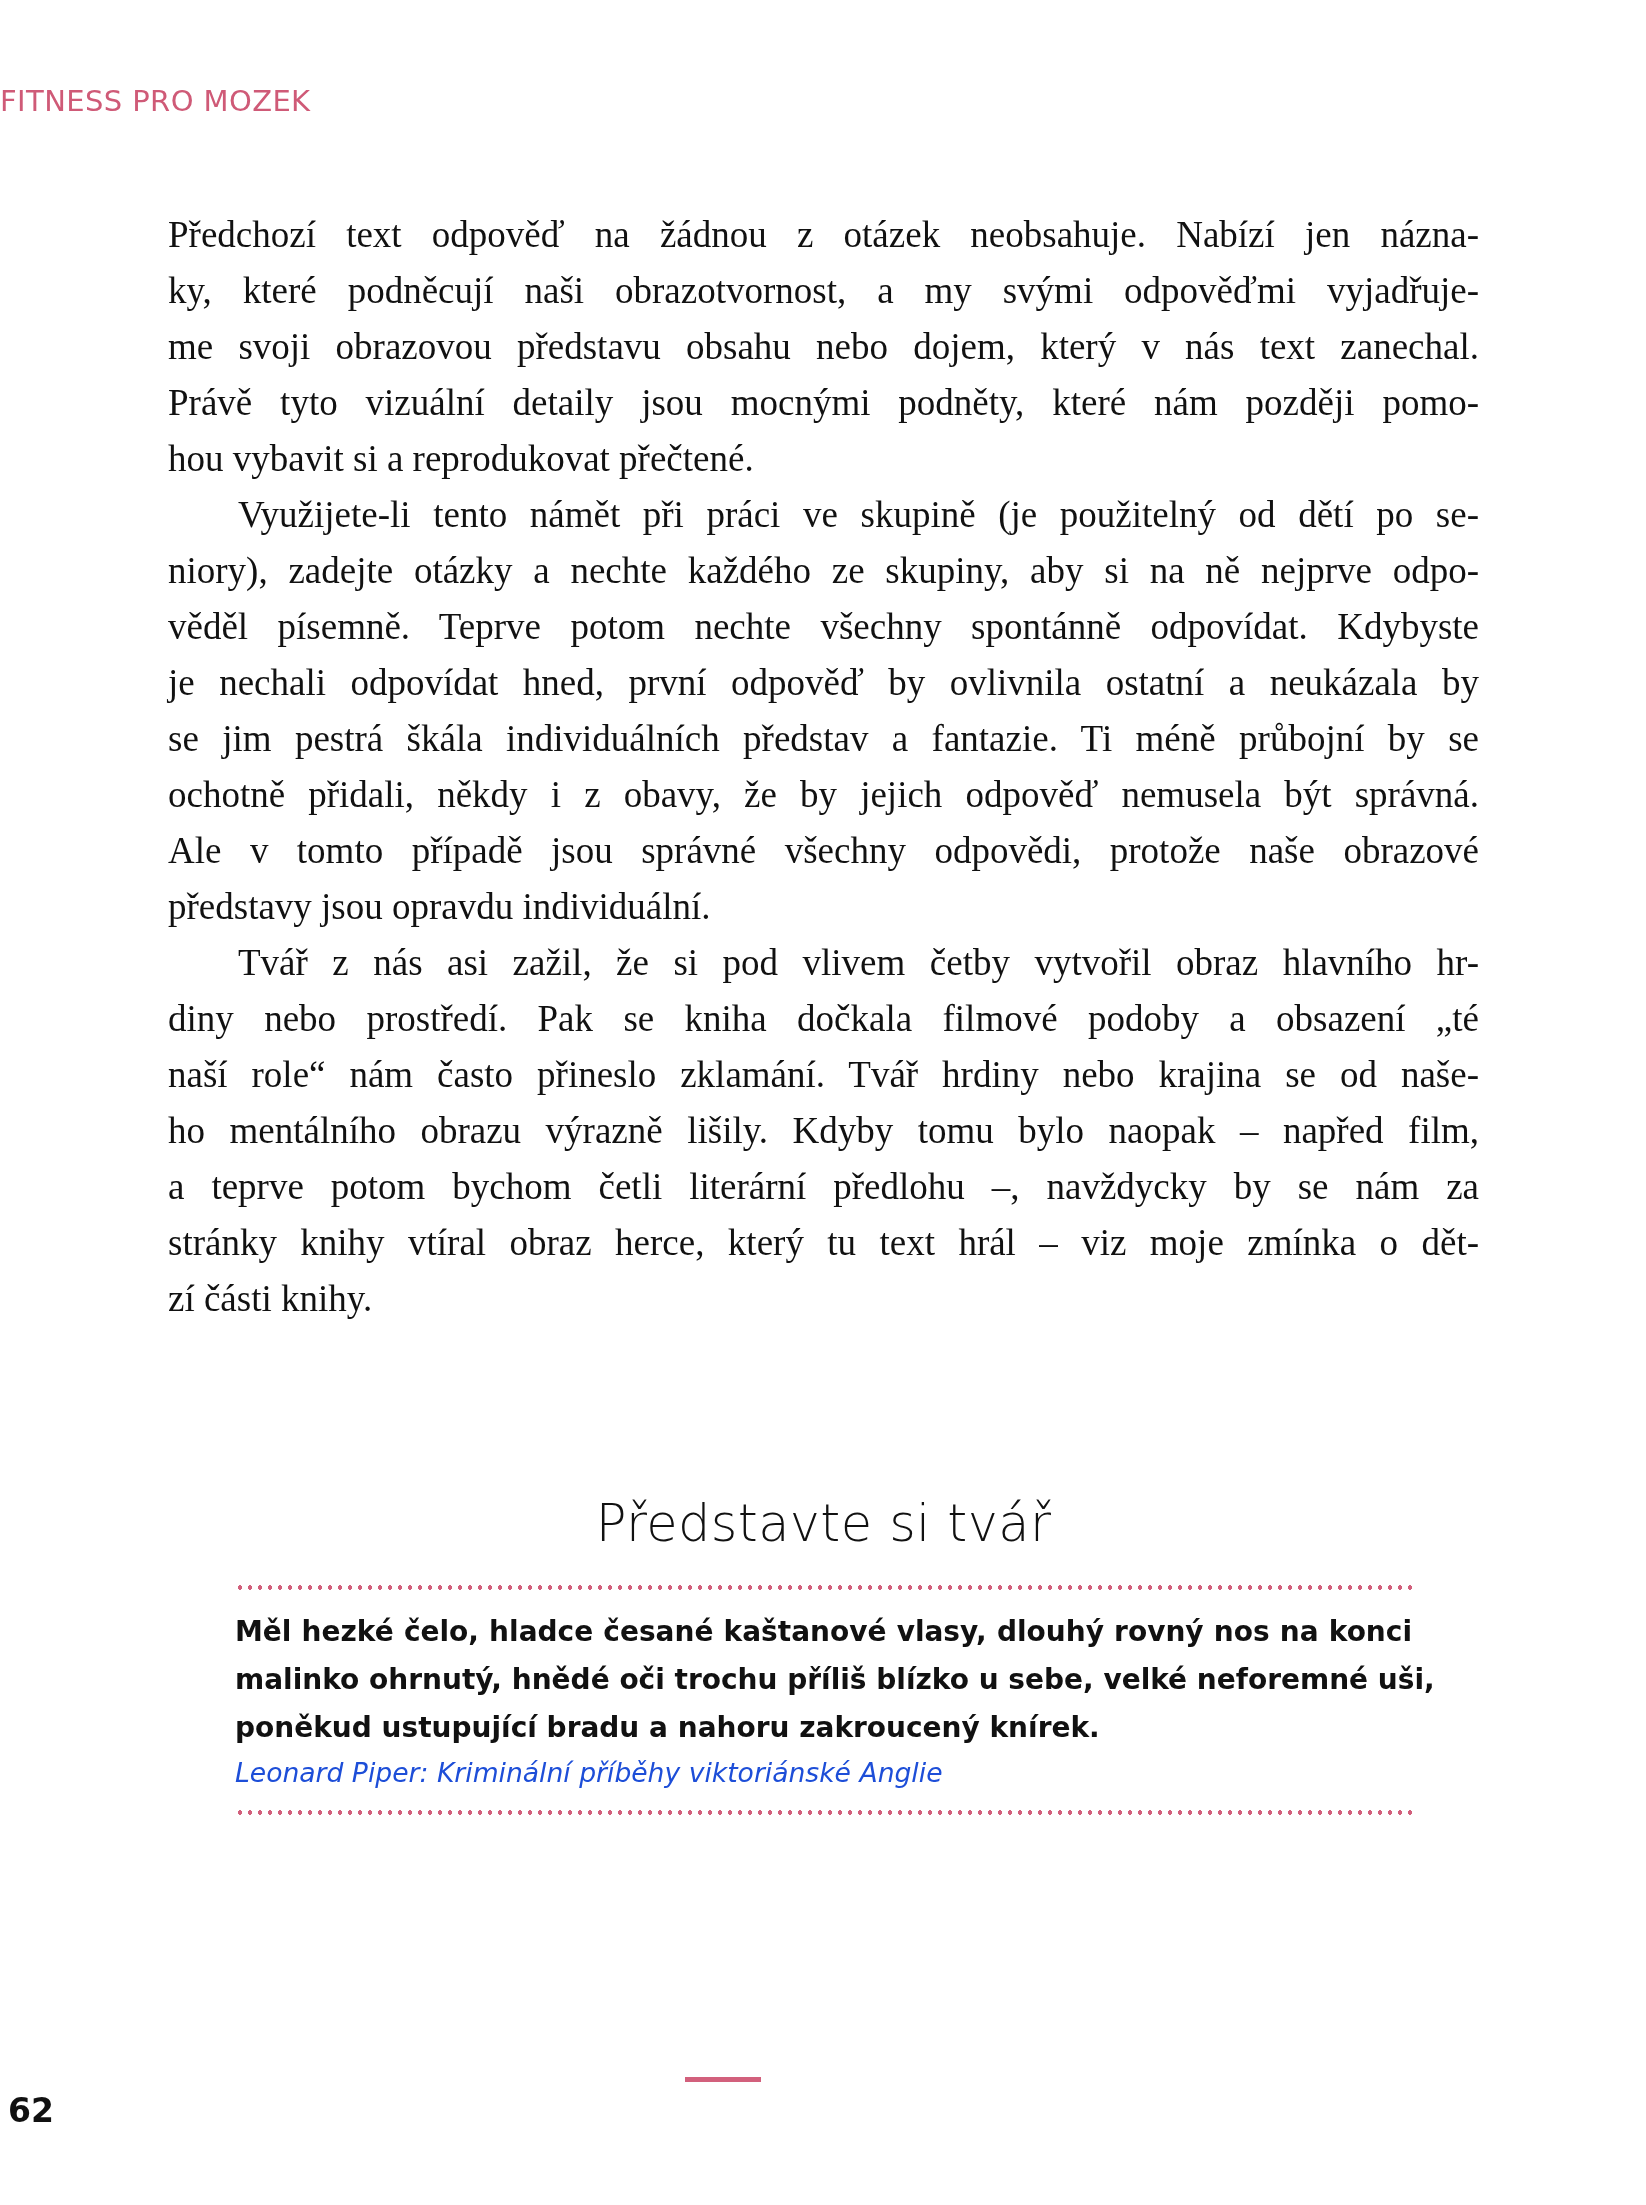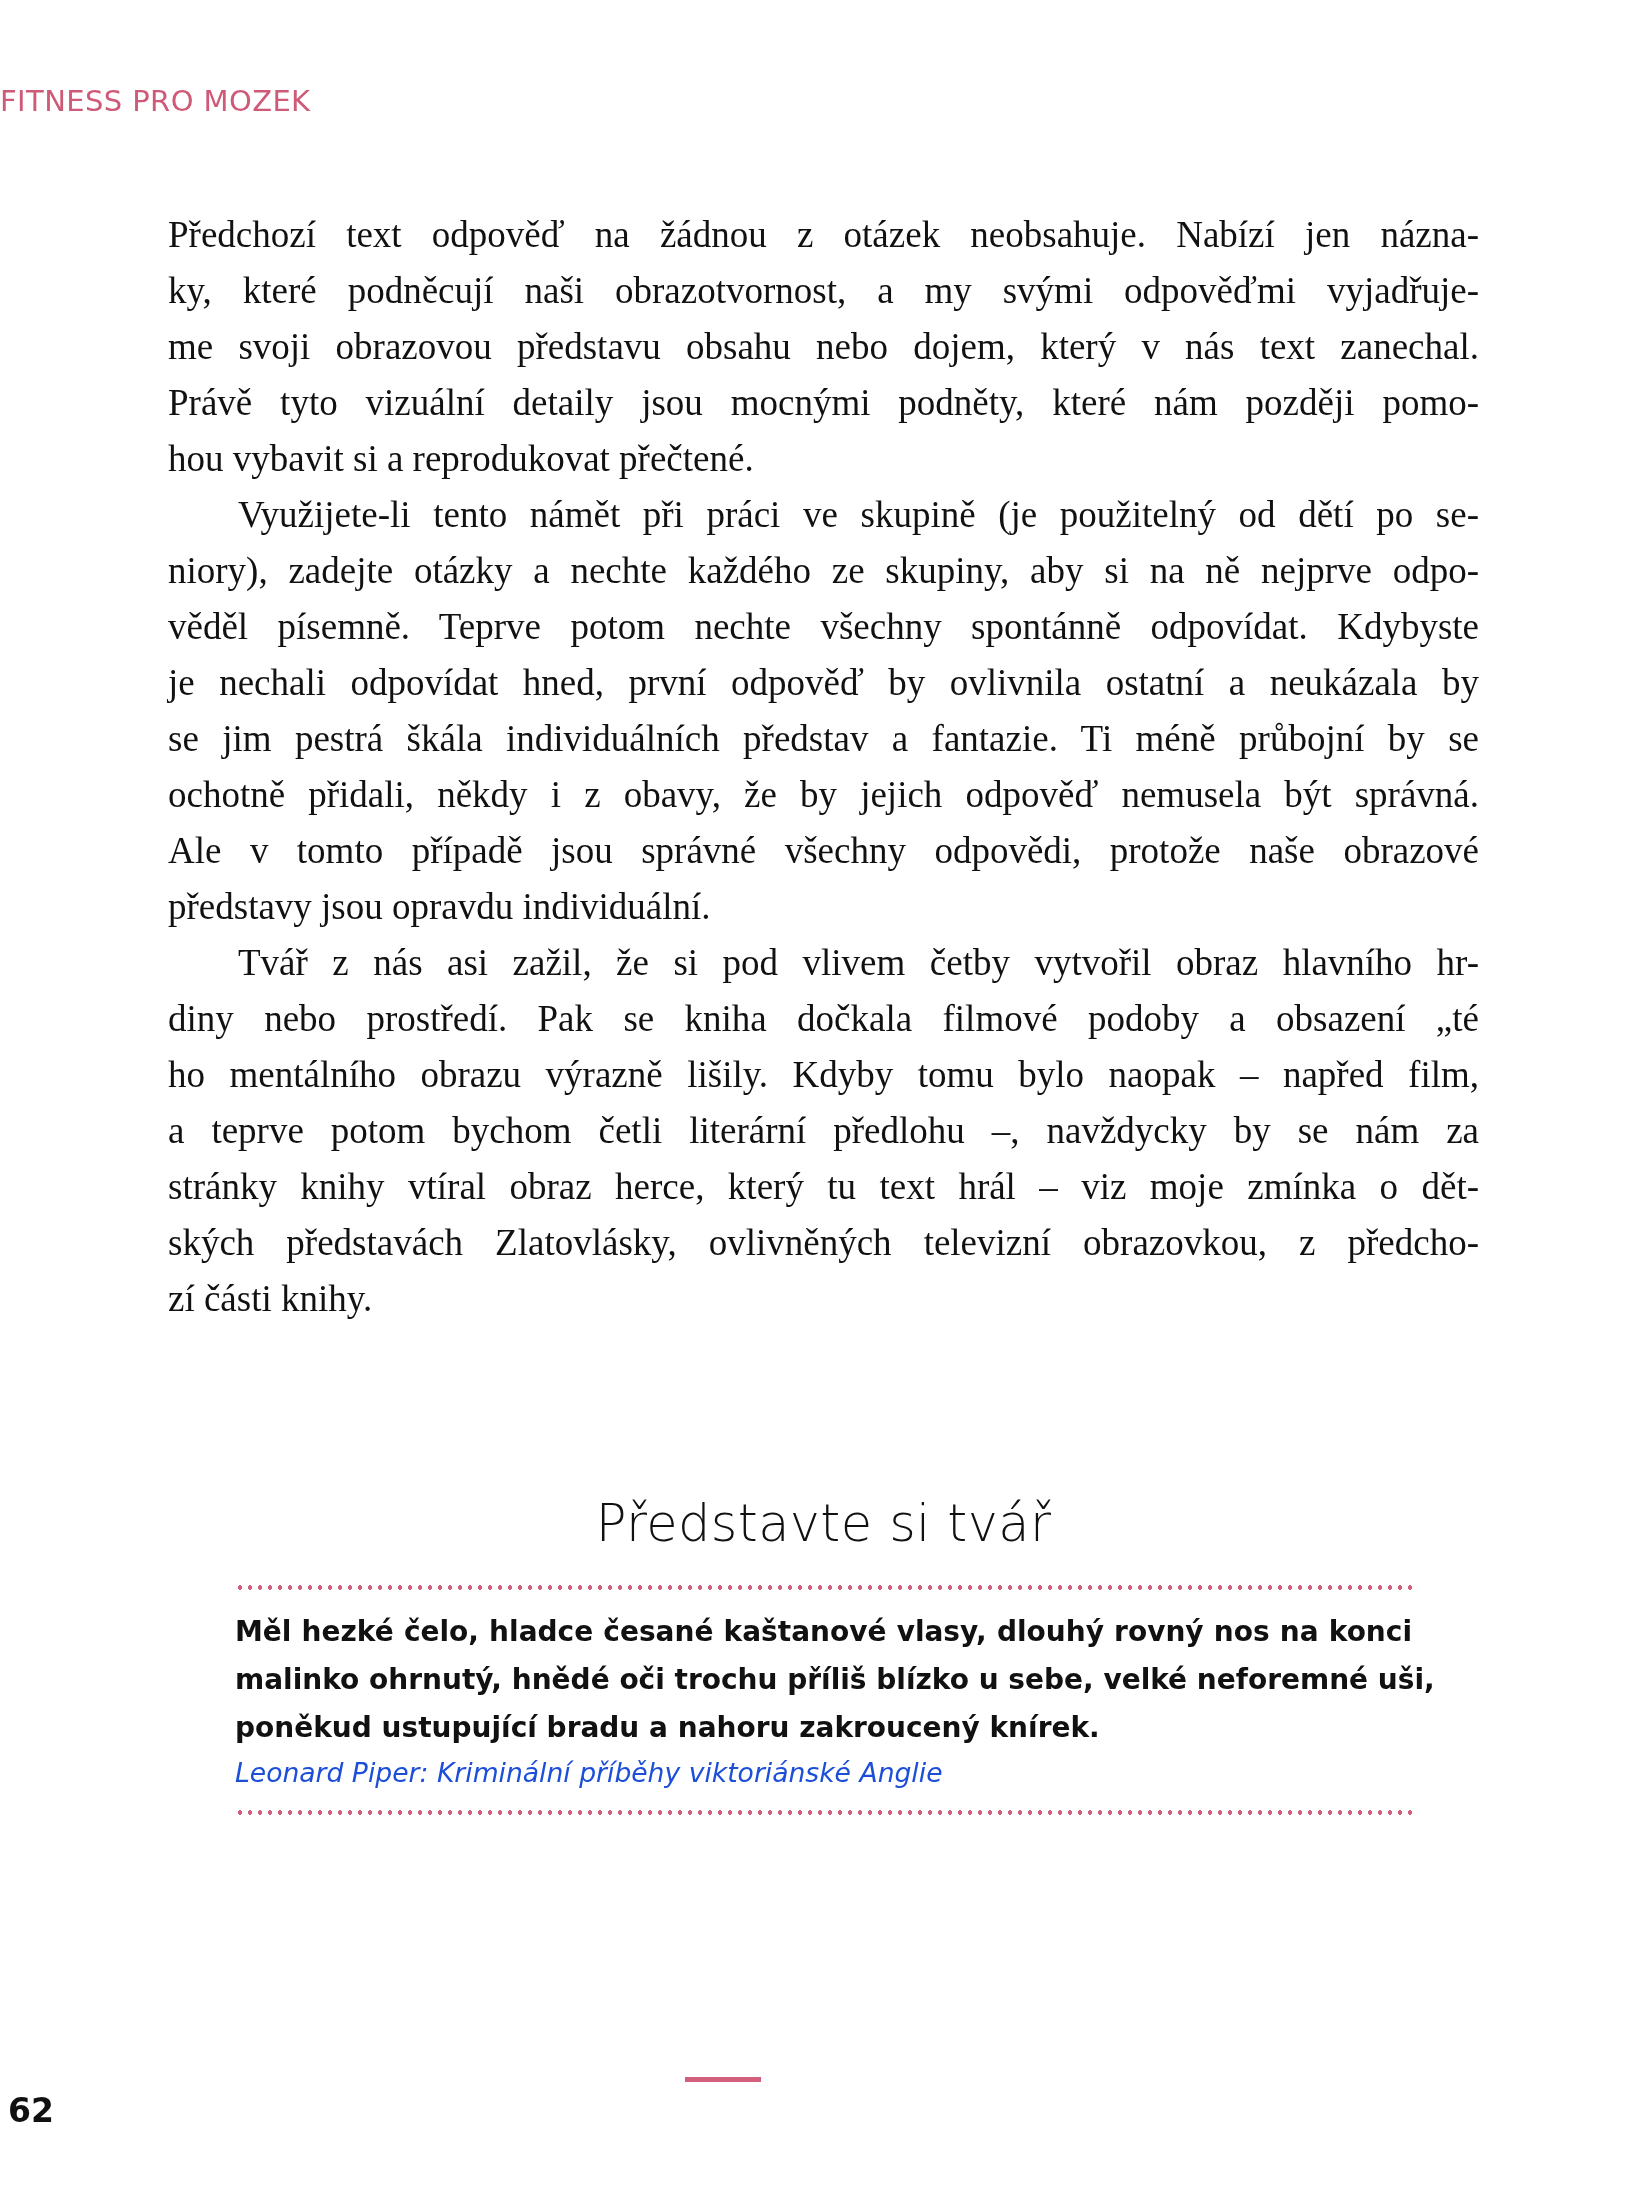--- a/index.html
+++ b/index.html
@@ -150,24 +150,24 @@
     <div class="line">je nechali odpovídat hned, první odpověď by ovlivnila ostatní a neukázala by</div>
     <div class="line">se jim pestrá škála individuálních představ a fantazie. Ti méně průbojní by se</div>
     <div class="line">ochotně přidali, někdy i z obavy, že by jejich odpověď nemusela být správná.</div>
     <div class="line">Ale v tomto případě jsou správné všechny odpovědi, protože naše obrazové</div>
     <div class="line last">představy jsou opravdu individuální.</div>
   </div>
 
   <div class="paragraph">
     <div class="line indent">Tvář z nás asi zažil, že si pod vlivem četby vytvořil obraz hlavního hr-</div>
     <div class="line">diny nebo prostředí. Pak se kniha dočkala filmové podoby a obsazení „té</div>
+    <div class="line">naší role“ nám často přineslo zklamání. Tvář hrdiny nebo krajina se od naše-</div>
     <div class="line">ho mentálního obrazu výrazně lišily. Kdyby tomu bylo naopak – napřed film,</div>
     <div class="line">a teprve potom bychom četli literární předlohu –, navždycky by se nám za</div>
     <div class="line">stránky knihy vtíral obraz herce, který tu text hrál – viz moje zmínka o dět-</div>
-    <div class="line">ských představách Zlatovlásky, ovlivněných televizní obrazovkou, z předcho-</div>
     <div class="line last">zí části knihy.</div>
   </div>
 </div>
 
 <h2 class="section-heading">Představte si tvář</h2>
 
 <div class="quote-box">
   <div class="dots"></div>
   <div class="quote-text">
     <div class="qline">Měl hezké čelo, hladce česané kaštanové vlasy, dlouhý rovný nos na konci</div>

